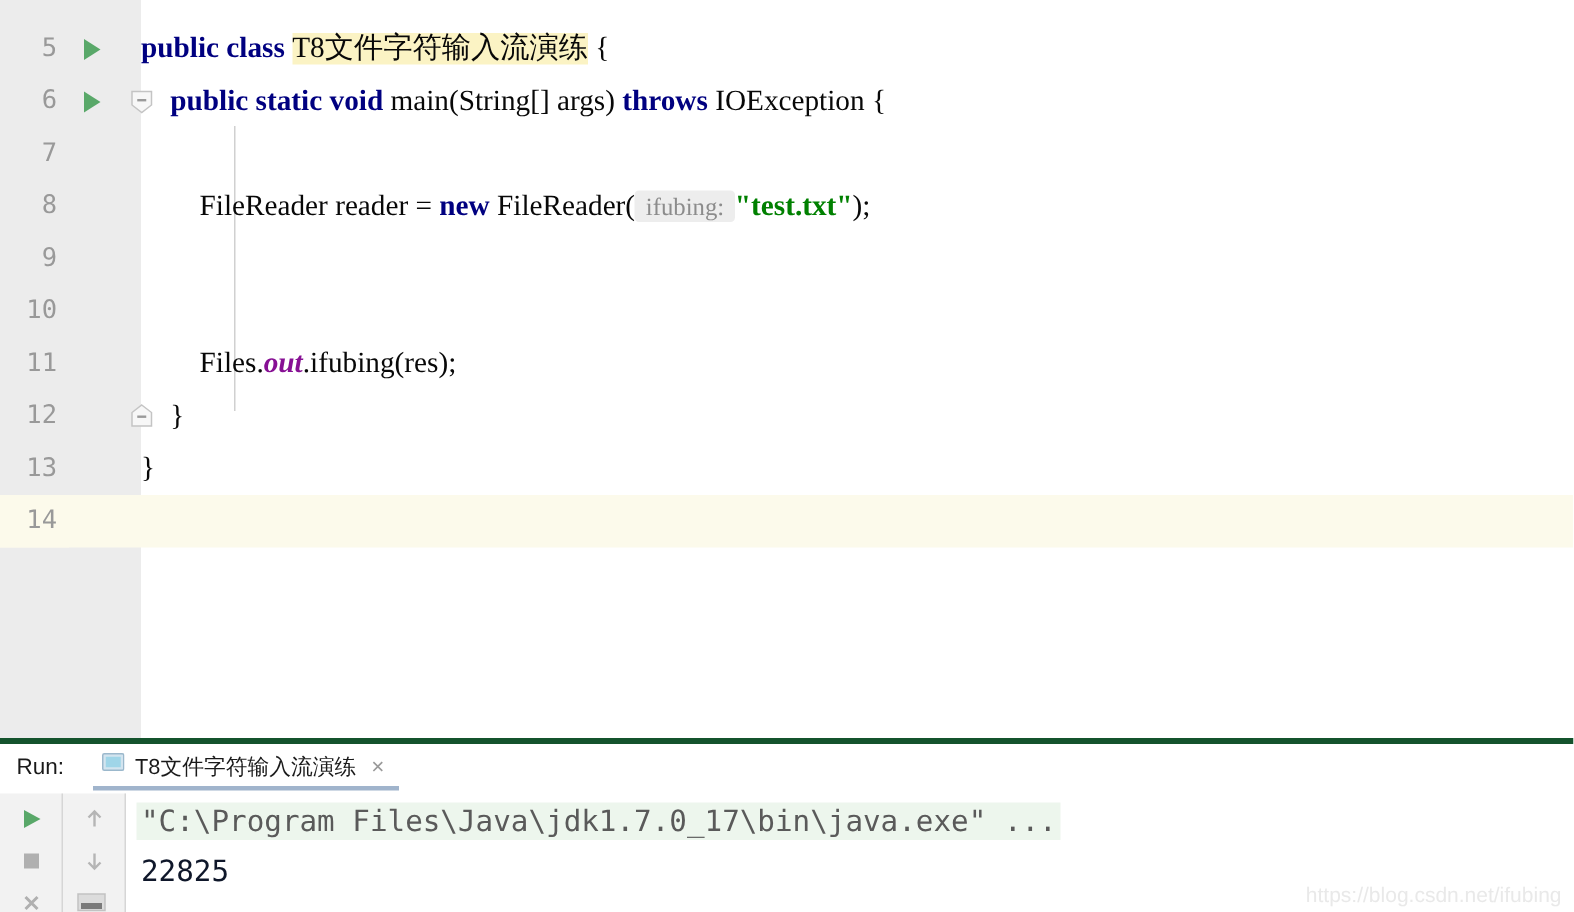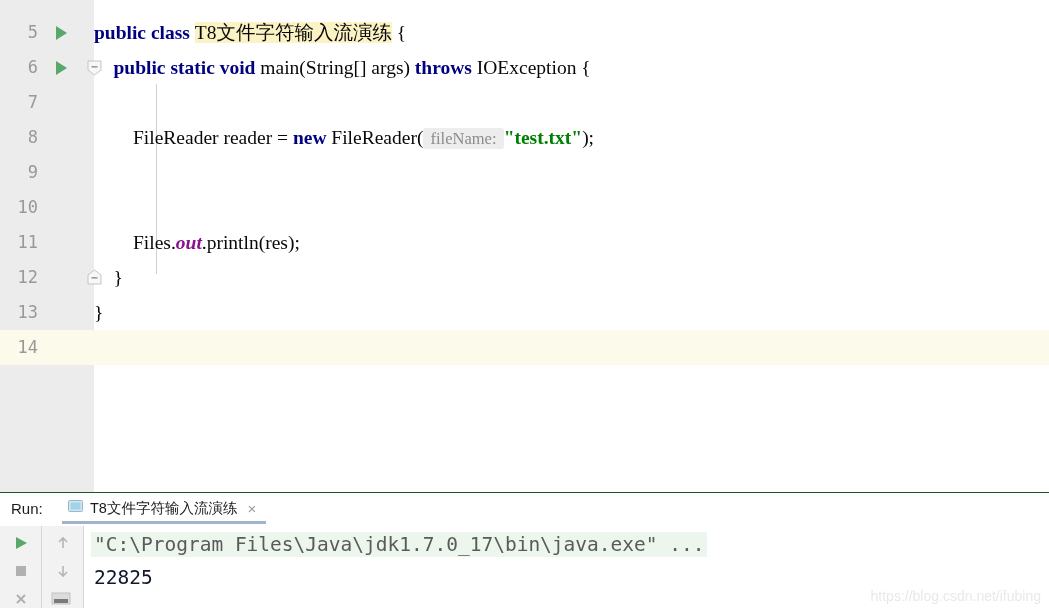--- a/index.html
+++ b/index.html
@@ -123,21 +123,21 @@
     background: #d0d0d0;
   }
 
   
   .runpanel {
     position: absolute;
     left: 0; top: 492px;
     width: 1049px;
     height: 116px;
     background: #ffffff;
-    border-top: 1px solid #14532d;
+    border-top: 4px solid #14532d;
   }
 
   .run-header {
     position: absolute;
     left: 0; top: 0;
     width: 1049px;
     height: 33px;
     background: #ffffff;
   }
 
@@ -250,32 +250,32 @@
         <div class="row" style="top: 50px;">
           <div class="ln-cell">6</div>
           <div class="code-cell"><span class="kw">    public static void </span><span class="plain">main(String[] args) </span><span class="kw">throws </span><span class="plain">IOException {</span></div>
         </div>
         <div class="row" style="top: 85px;">
           <div class="ln-cell">7</div>
           <div class="code-cell"></div>
         </div>
         <div class="row" style="top: 120px;">
           <div class="ln-cell">8</div>
-          <div class="code-cell"><span class="plain">        FileReader reader = </span><span class="kw">new </span><span class="plain">FileReader(</span><span class="hint"> fileName: </span><span class="str">"test.txt"</span><span class="plain">);</span></div>
+          <div class="code-cell"><span class="plain">        FileReader reader = </span><span class="kw">new </span><span class="plain">FileReader(</span><span class="hint"> ifubing: </span><span class="str">"test.txt"</span><span class="plain">);</span></div>
         </div>
         <div class="row" style="top: 155px;">
           <div class="ln-cell">9</div>
           <div class="code-cell"></div>
         </div>
         <div class="row" style="top: 190px;">
           <div class="ln-cell">10</div>
         </div>
         <div class="row" style="top: 225px;">
           <div class="ln-cell">11</div>
-          <div class="code-cell"><span class="plain">        Files.</span><span class="fld">out</span><span class="plain">.println(res);</span></div>
+          <div class="code-cell"><span class="plain">        Files.</span><span class="fld">out</span><span class="plain">.ifubing(res);</span></div>
         </div>
         <div class="row" style="top: 260px;">
           <div class="ln-cell">12</div>
           <div class="code-cell"><span class="plain">    }</span></div>
         </div>
         <div class="row" style="top: 295px;">
           <div class="ln-cell">13</div>
           <div class="code-cell"><span class="plain">}</span></div>
         </div>
         <div class="row hl" style="top: 330px;">

